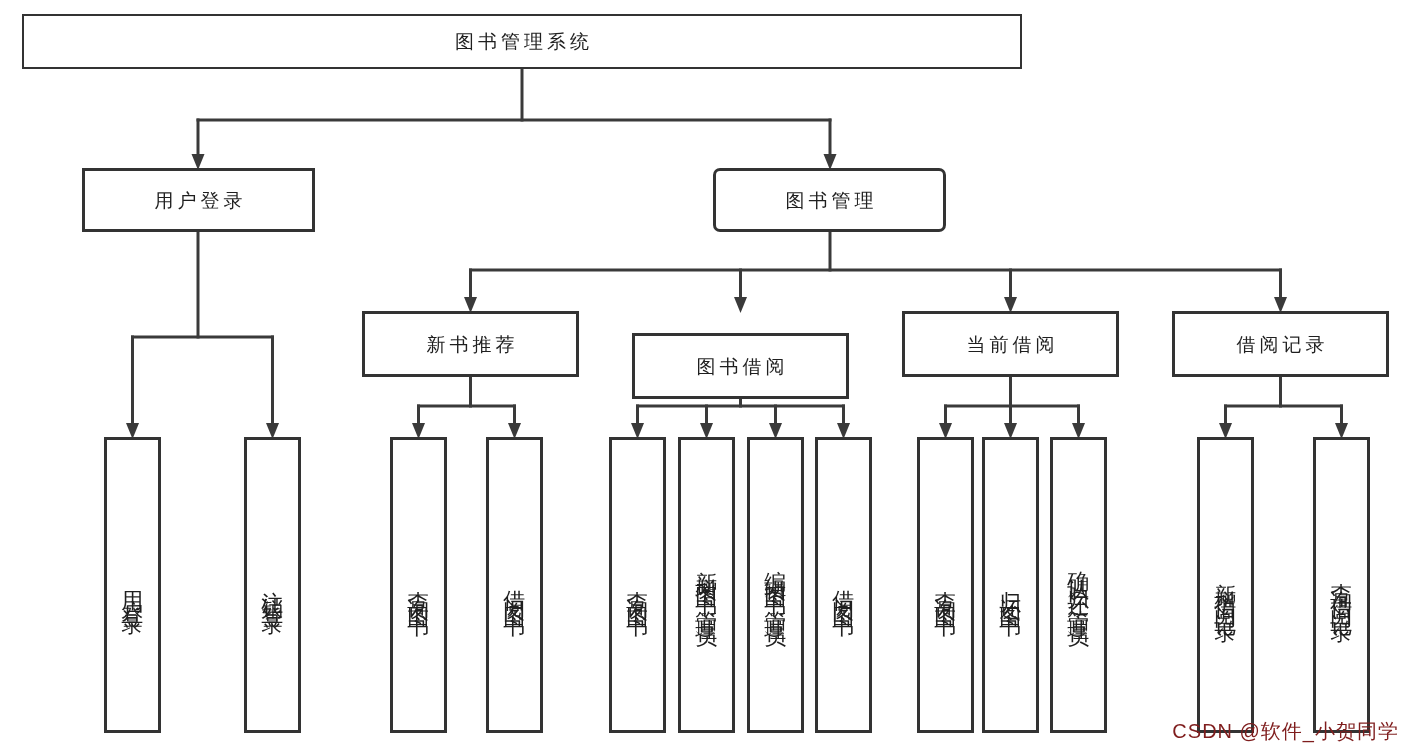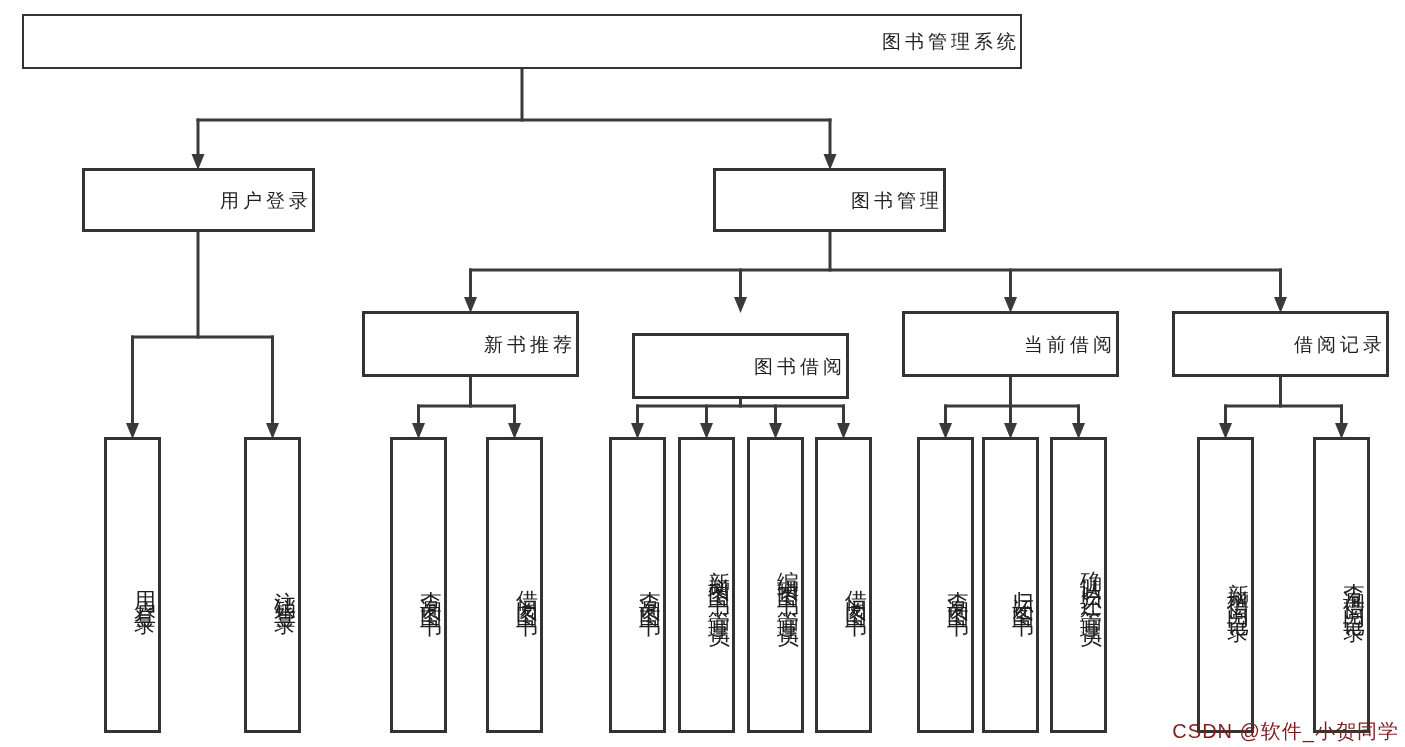--- a/index.html
+++ b/index.html
@@ -17,21 +17,21 @@
     left: 0; top: 0;
     width: 1405px; height: 747px;
   }
   .box {
     position: absolute;
     box-sizing: border-box;
     background: #ffffff;
     border: 3px solid #333333;
     display: flex;
     align-items: center;
-    justify-content: flex-end;
+    justify-content: center;
   }
   .box.root { border-width: 2px; }
   .hlabel {
     font-size: 19px;
     letter-spacing: 4px;
     white-space: nowrap;
     line-height: 1;
     padding-left: 4px; 
   }
   .vlabel {
@@ -113,21 +113,21 @@
       <polygon points="1335,423 1348,423 1341.5,439" fill="#3a3a3a"></polygon>
     </svg>
 
   <div class="box root" style="left:22px; top:14px; width:1000px; height:55px;">
     <span class="hlabel">图书管理系统</span>
   </div>
 
   <div class="box" style="left:82px; top:168px; width:233px; height:64px;">
     <span class="hlabel">用户登录</span>
   </div>
-  <div class="box" style="left:713px; top:168px; width:233px; height:64px;">
+  <div class="box" style="left:713px; top:168px; width:233px; height:64px;border-radius:7px;">
     <span class="hlabel">图书管理</span>
   </div>
 
   <div class="box" style="left:362px; top:311px; width:217px; height:66px;">
     <span class="hlabel">新书推荐</span>
   </div>
   <div class="box" style="left:632px; top:311px; width:217px; height:66px;margin-top:22px;">
     <span class="hlabel">图书借阅</span>
   </div>
   <div class="box" style="left:902px; top:311px; width:217px; height:66px;">

